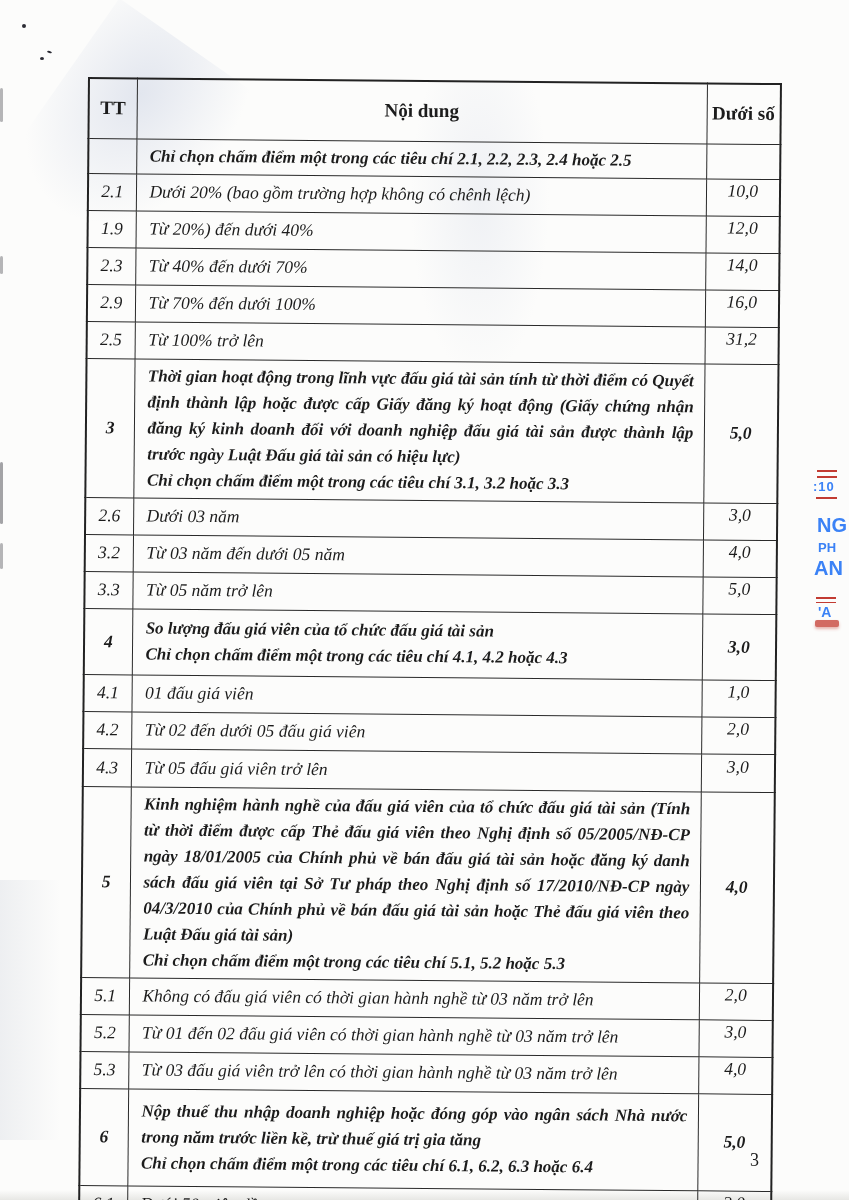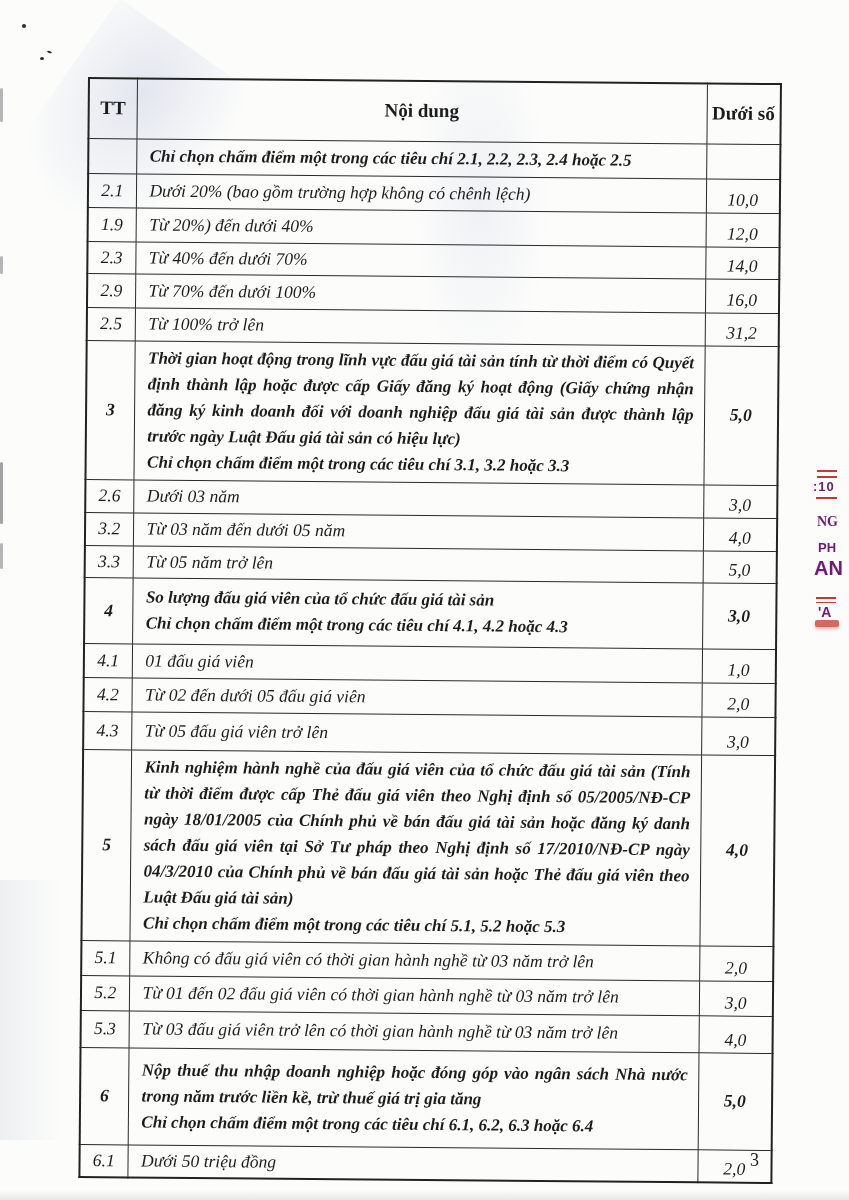--- a/index.html
+++ b/index.html
@@ -52,40 +52,40 @@
   td.tt{
     font-style:italic;font-size:17.5px;text-align:center;vertical-align:middle;
   }
   td.content{
     font-style:italic;font-size:17.5px;vertical-align:middle;
     padding:2px 10px 2px 13px;line-height:27px;
   }
   td.score{
     font-style:italic;font-size:17.5px;text-align:center;vertical-align:middle;
   }
-  tr.row-sub td.score{vertical-align:bottom;padding-bottom:2px;}
+  tr.row-sub td.score{vertical-align:bottom;padding-bottom:14px;}
   tr.row-section td.tt{font-weight:bold;}
   tr.row-section td.content{font-weight:bold;font-size:17px;line-height:26px;padding-top:4px;padding-bottom:4px;}
   tr.row-section td.score{font-weight:bold;}
   td.content div.justify{text-align:justify;}
 
   
   .page-number{
     position:absolute;left:750px;top:1150px;
     font-size:18px;font-style:normal;color:#1c1c1c;
   }
 
   
-  .stamp-frag{position:absolute;color:#701a75;font-family:"Liberation Sans","DejaVu Sans",sans-serif;
+  .stamp-frag{position:absolute;color:#3b82f6;font-family:"Liberation Sans","DejaVu Sans",sans-serif;
     font-weight:bold;white-space:nowrap;}
   .stamp-bar{position:absolute;border-color:#c23b32;}
   .sbar-1{left:817px;top:470px;width:20px;height:4px;border-top:2px solid #c23b32;border-bottom:2px solid #c23b32;}
   .sfrag-10{left:813px;top:479px;font-size:13px;letter-spacing:1px;}
   .sbar-2{left:816px;top:497px;width:21px;height:0;border-top:2.5px solid #c23b32;}
-  .sfrag-ng{left:817px;top:514px;font-size:14px;font-family:Liberation Serif, serif;}
+  .sfrag-ng{left:817px;top:514px;font-size:20px;}
   .sfrag-ph{left:818px;top:540px;font-size:13px;}
   .sfrag-an{left:814px;top:557px;font-size:20px;}
   .sbar-3{left:816px;top:597px;width:20px;height:3px;border-top:2px solid #c23b32;border-bottom:1.5px solid #c23b32;}
   .sfrag-a{left:818px;top:604px;font-size:14px;}
   .sblob{left:815px;top:620px;width:24px;height:7px;position:absolute;background:#c8463c;opacity:.8;border-radius:2px;
     box-shadow:0 2px 3px rgba(200,70,60,.5);}
 </style>
 </head>
 <body>
 

